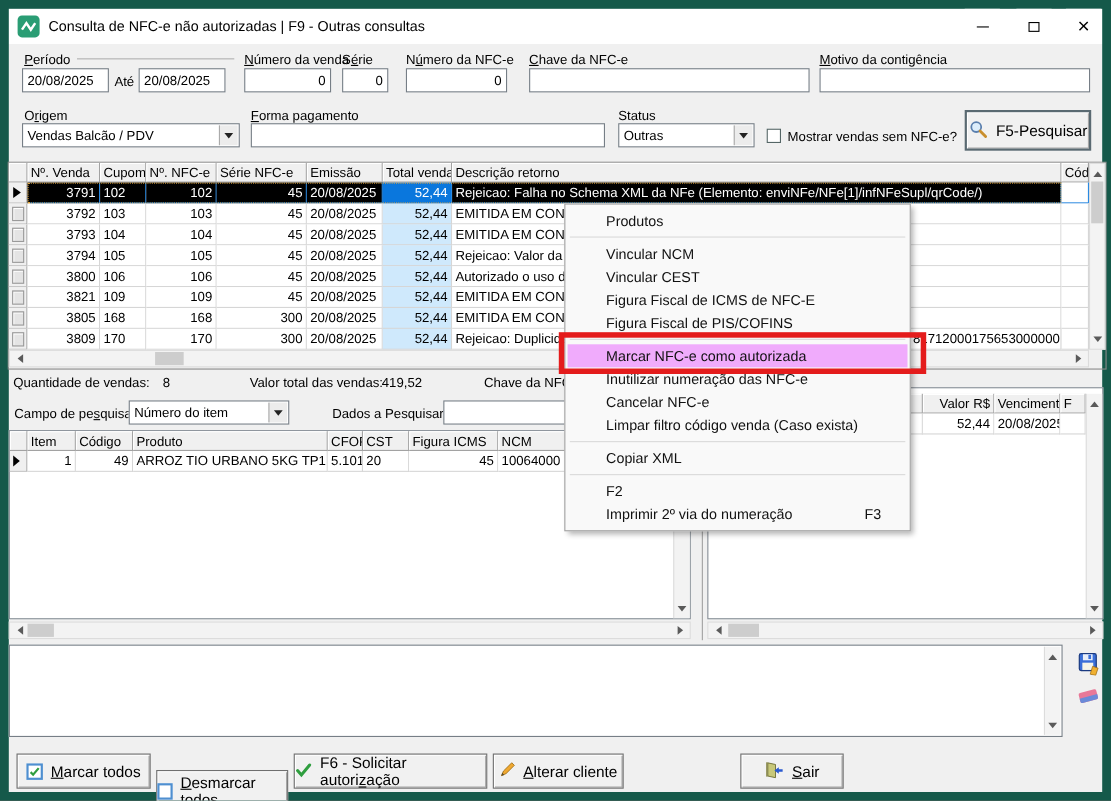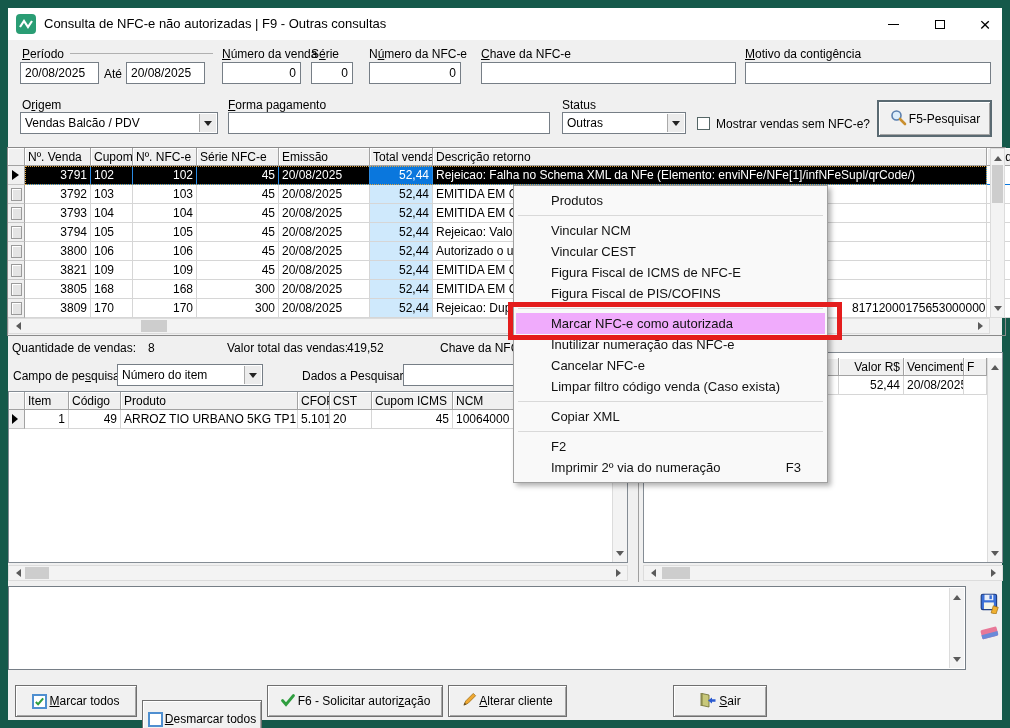--- a/index.html
+++ b/index.html
@@ -14,36 +14,36 @@
   .g-close::before{content:"×";font-size:19px;line-height:19px}
   .content{position:absolute;left:8px;top:40px;width:994px;height:680px;background:#f0f0f0}
   .lbl{position:absolute;white-space:nowrap;font-size:12px}
   .fld{position:absolute;background:#fff;border:1px solid #767e86;display:flex;align-items:center;padding:0 4px;font-size:12px;white-space:nowrap;overflow:hidden}
   .fld.num{justify-content:flex-end}
   .combo .cbtn{position:absolute;right:1px;top:1px;bottom:1px;width:17px;background:#ececec;border-left:1px solid #aaa;display:flex;align-items:center;justify-content:center}
   .tri-d{width:0;height:0;border:4px solid transparent;border-top:5px solid #222;margin-top:4px}
   .tri-r{width:0;height:0;border:5px solid transparent;border-left:7px solid #000;margin-left:3px}
   .grpline{position:absolute;height:1px;background:#b0b0b0}
   .cb{position:absolute;width:13px;height:13px;background:#fff;border:1px solid #566}
-  .btn{position:absolute;background:#f1f1f1;border:1px solid #6f6f6f;box-shadow:inset 1px 1px 0 #fff,inset -1px -1px 0 #a6a6a6;display:flex;align-items:center;justify-content:center;gap:2px;font-size:12px}
+  .btn{position:absolute;background:#f1f1f1;border:1px solid #6f6f6f;box-shadow:inset 1px 1px 0 #fff,inset -1px -1px 0 #a6a6a6;display:flex;align-items:center;justify-content:center;gap:7px;font-size:14px}
   .btn.def{border:2px solid #5a6a72}
   u{text-decoration:underline}
   
   .row{display:flex;position:absolute;left:8px}
   .h{background:#f0f0f0;border-right:1px solid #a2a2a2;border-bottom:1px solid #a2a2a2;box-shadow:inset 1px 1px 0 #fff;display:flex;align-items:center;padding:0 3px;white-space:nowrap;overflow:hidden;height:18px}
   .d{background:#fff;border-right:1px solid #d6d6d6;border-bottom:1px solid #d6d6d6;display:flex;align-items:center;padding:0 3px;white-space:nowrap;overflow:hidden;height:19px}
   .d.num{justify-content:flex-end}
   .ind{width:17px;background:#f0f0f0;border-right:1px solid #a2a2a2;border-bottom:1px solid #c6c6c6;display:flex;align-items:center;justify-content:center}
   .ibox{width:11px;height:13px;background:#e4e4e4;border:1px solid #9a9a9a;box-shadow:inset 1px 1px 0 #fff}
   .selwrap{display:flex}
   .selwrap.on{outline:1px dotted #e0a640;outline-offset:-1px}
   .selrow .d{background:#000000;color:#fff;border-right-color:#2a8ae2;border-bottom-color:#0a77dd}
   .d.tot{background:#cfe9fc}
   .selrow .d.tot{background:#0a77dd}
-  .cw1{width:66px}.cw2{width:42px}.cw3{width:64px}.cw4{width:82px}.cw5{width:91px}.cw6{width:63px}.cw7{width:554px}.cw8{width:25px}
+  .cw1{width:66px}.cw2{width:42px}.cw3{width:64px}.cw4{width:82px}.cw5{width:69px}.cw6{width:63px}.cw7{width:554px}.cw8{width:25px}
   .descwrap{position:relative}
   .frag{position:absolute;top:0;line-height:19px}
   .outline{position:absolute;border:1px solid #8a8a8a;pointer-events:none}
   
   .sb{position:absolute;background:#f3f3f3;border:1px solid #dcdcdc}
   .ar{position:absolute;display:flex;align-items:center;justify-content:center}
   .t-l{width:0;height:0;border:4px solid transparent;border-right:5px solid #5a5a5a}
   .t-r{width:0;height:0;border:4px solid transparent;border-left:5px solid #5a5a5a}
   .t-u{width:0;height:0;border:4px solid transparent;border-bottom:5px solid #5a5a5a}
   .t-dn{width:0;height:0;border:4px solid transparent;border-top:5px solid #5a5a5a}
@@ -312,21 +312,21 @@
   <div class="fld" style="left:403px;top:364px;width:234px;height:22px"></div>
 
   <div class="panel" style="left:8px;top:391px;width:620px;height:172px">
     <div class="prow" style="left:0;top:0">
       <div class="h iw0"></div>
       <div class="h iw1">Item</div>
       <div class="h iw2">Código</div>
       <div class="h iw3">Produto</div>
       <div class="h iw4">CFOP</div>
       <div class="h iw5">CST</div>
-      <div class="h iw6">Cupom ICMS</div>
+      <div class="h iw6">Figura ICMS</div>
       <div class="h iw7">NCM</div>
       <div class="h iw8"></div>
     </div>
     <div class="prow" style="left:0;top:18px">
       <div class="ind iw0">
           <span class="tri-r" style="border-left-width:6px;margin-left:1px"></span>
         </div>
       <div class="d iw1 num">1</div>
       <div class="d iw2 num">49</div>
       <div class="d iw3">ARROZ TIO URBANO 5KG TP1</div>

